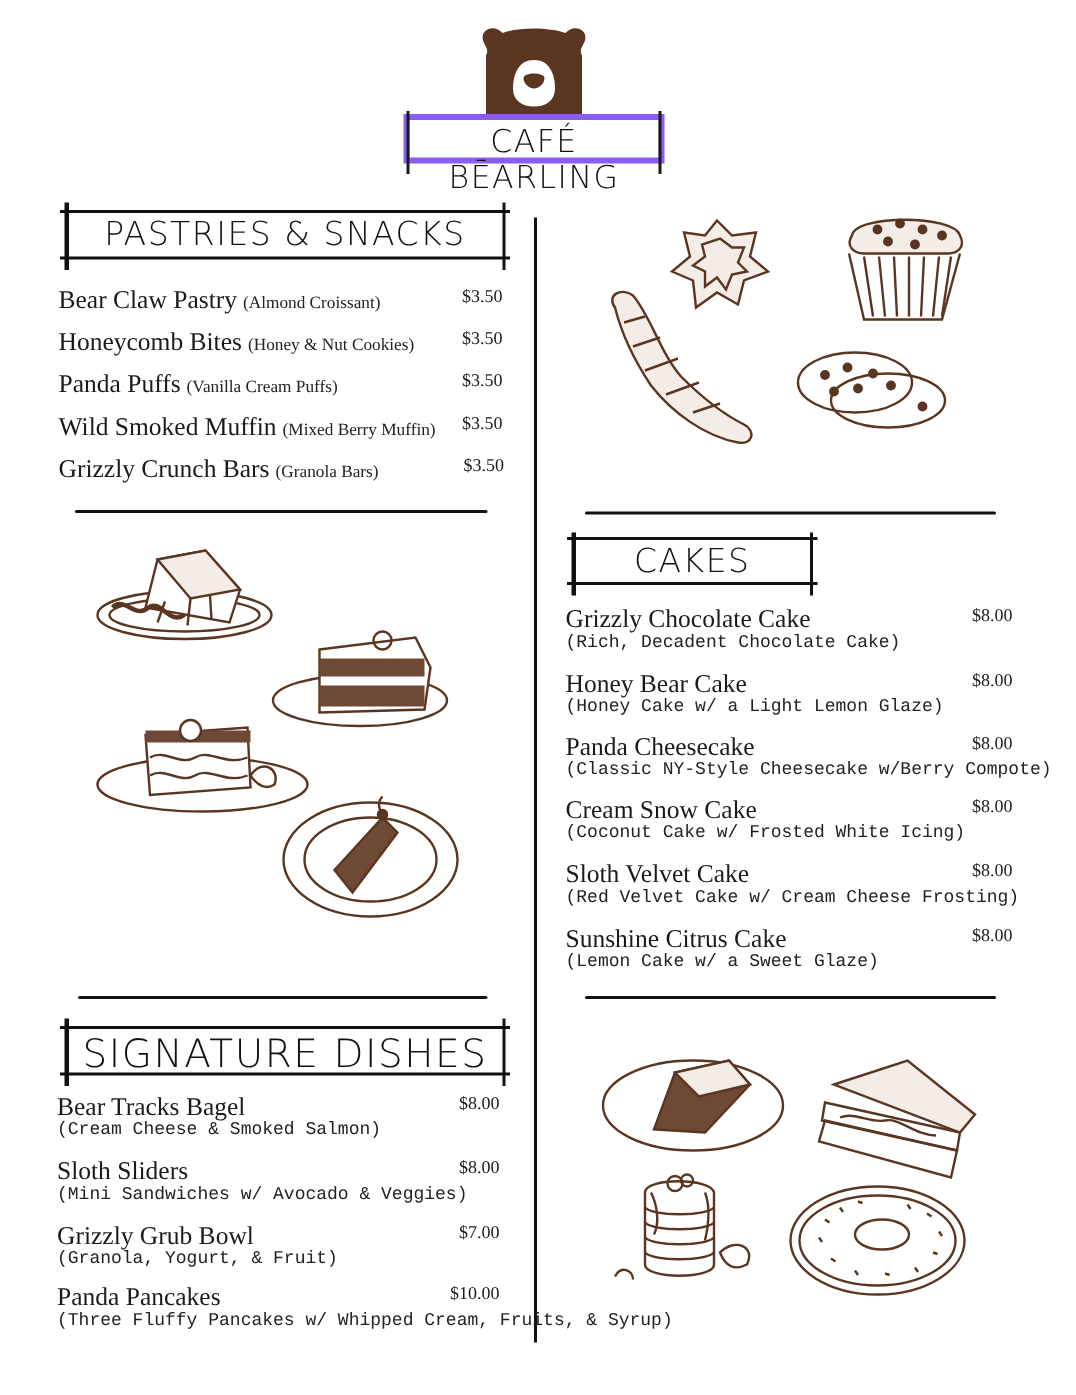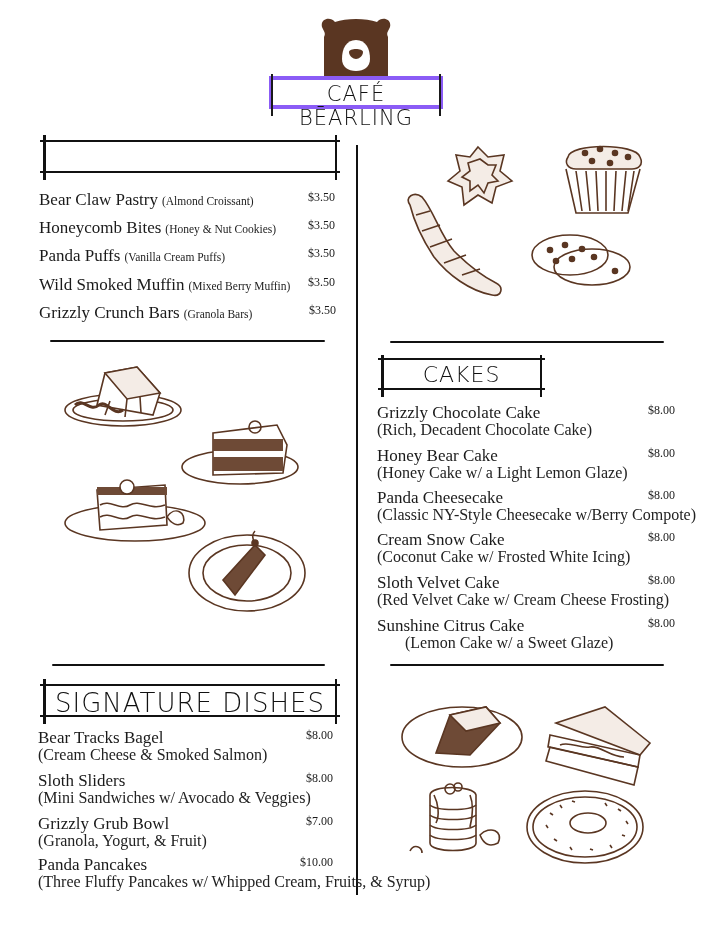--- a/index.html
+++ b/index.html
@@ -24,21 +24,21 @@
   .sec-head .tick.r { right: 3px; }
   .sec-title { position: absolute; left: 0; right: 0; text-align: center;
                font-family: "DejaVu Sans", sans-serif; font-weight: 300; color: #111;
                letter-spacing: 1px; }
 
   
   .row { position: absolute; white-space: nowrap; }
   .item-name { font-size: 17px; color: #1a1a1a; }
   .item-desc { font-size: 11.5px; color: #222; }
   .price { position: absolute; font-size: 12px; color: #1a1a1a; text-align: right; }
-  .sub { position: absolute; font-size: 16px; color: #222; white-space: nowrap; }
+  .sub { position: absolute; font-size: 12px; color: #222; white-space: nowrap; font-family: Liberation Mono, monospace; }
 
   .hr { position: absolute; height: 2px; background: #111; border-radius: 2px; }
   .vline { position: absolute; left: 356px; top: 145px; width: 2px; height: 750px; background: #111; }
 
   .illus { position: absolute; }
   svg { display: block; }
 </style>
 </head>
 <body>
 
@@ -51,20 +51,21 @@
   <div class="logo-box">
     <div class="logo-text">CAFÉ BĒARLING</div>
   </div>
 </div>
 
 <div class="vline"></div>
 
 <div class="sec-head" style="left:40px; top:140px; width:300px; height:33px;">
   <div class="tick l" style="height:45px;"></div>
   <div class="tick r" style="height:45px;"></div>
+  <div class="sec-title" style="top:2px; font-size:22px;">PASTRIES &amp; SNACKS</div>
 </div>
 
 <div>
   <div class="row" style="left:39px; top:190px;">
     <span class="item-name">Bear Claw Pastry</span>
     <span class="item-desc">(Almond Croissant)</span>
   </div>
   <div class="price" style="left:280px; width:55px; top:190px;">$3.50</div>
 
   <div class="row" style="left:39px; top:218px;">
@@ -201,21 +202,21 @@
 
   <div class="row item-name" style="left:377px; top:530px;">Cream Snow Cake</div>
   <div class="sub" style="left:377px; top:548px;">(Coconut Cake w/ Frosted White Icing)</div>
   <div class="price" style="left:615px; width:60px; top:530px;">$8.00</div>
 
   <div class="row item-name" style="left:377px; top:573px;">Sloth Velvet Cake</div>
   <div class="sub" style="left:377px; top:591px;">(Red Velvet Cake w/ Cream Cheese Frosting)</div>
   <div class="price" style="left:615px; width:60px; top:573px;">$8.00</div>
 
   <div class="row item-name" style="left:377px; top:616px;">Sunshine Citrus Cake</div>
-  <div class="sub" style="left:377px; top:634px;margin-left:28px;">(Lemon Cake w/ a Sweet Glaze)</div>
+  <div class="sub" style="left:377px; top:634px;">(Lemon Cake w/ a Sweet Glaze)</div>
   <div class="price" style="left:615px; width:60px; top:616px;">$8.00</div>
 </div>
 
 <div class="hr" style="left:390px; top:664px; width:274px;"></div>
 
 <svg class="illus" style="left:400px; top:695px;" width="260" height="175" viewBox="0 0 260 175" fill="none" stroke="#5a3622" stroke-width="1.6">
 
   <ellipse cx="62" cy="42" rx="60" ry="30"></ellipse>
   <path d="M36 58 L50 20 L86 12 L100 28 L70 60 Z" fill="#6e4a36"></path>
   <path d="M50 20 L86 12 L100 28 L66 36 Z" fill="#f4ece6"></path>

